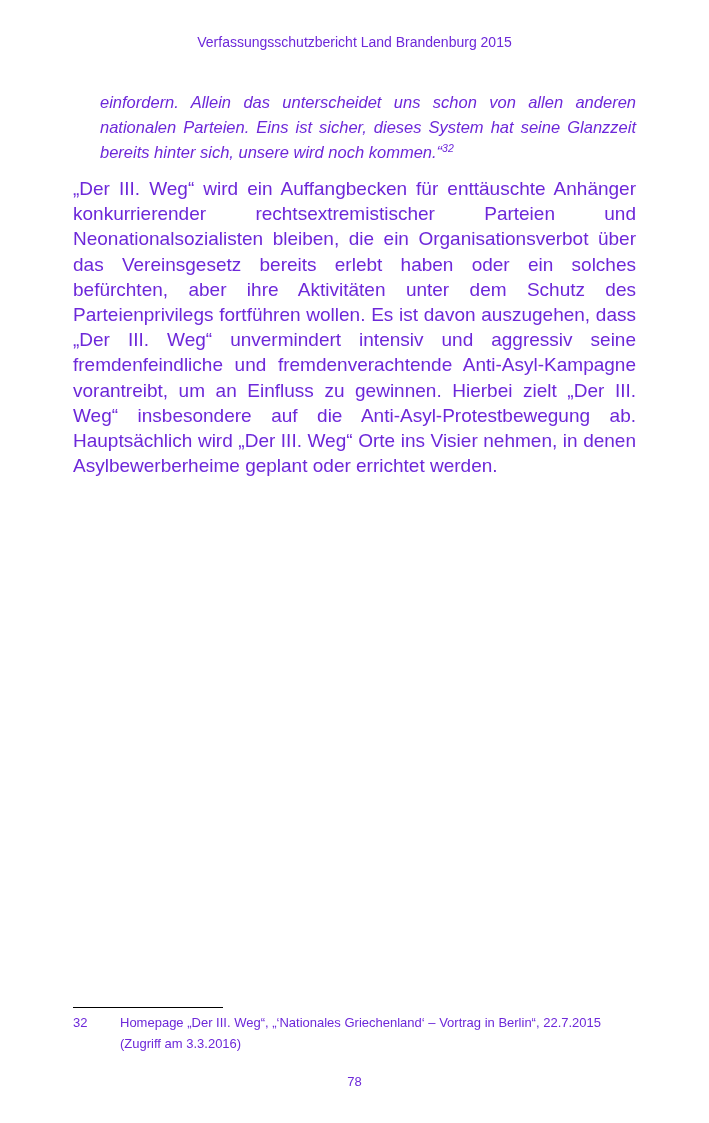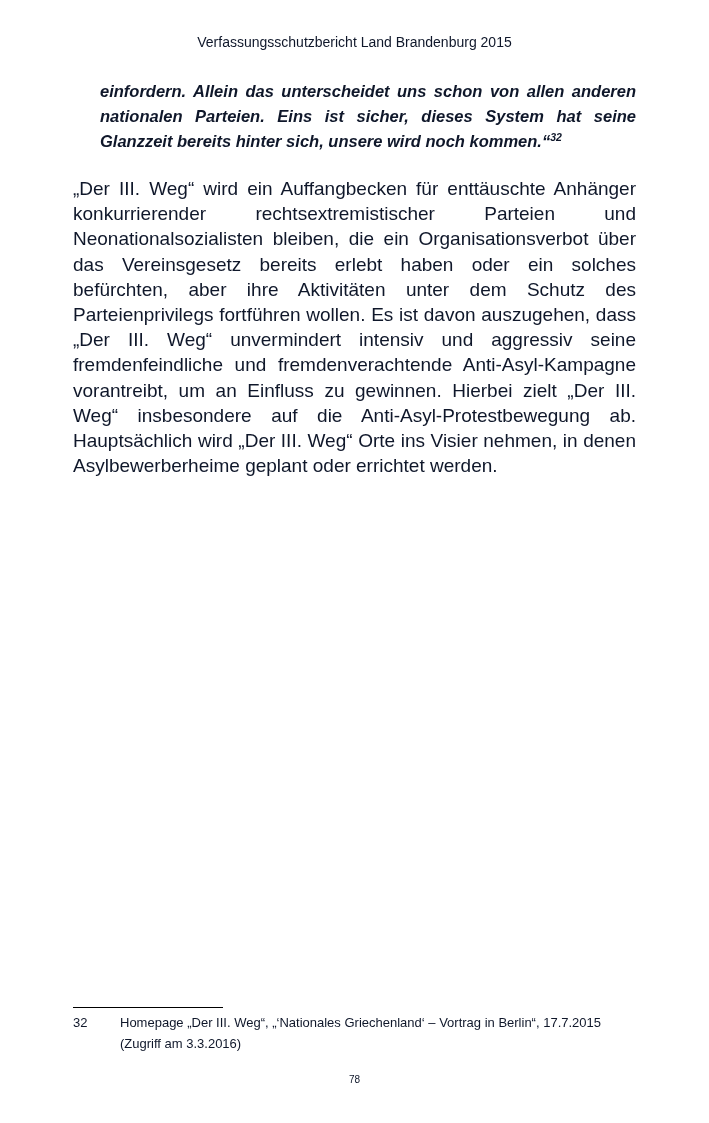--- a/index.html
+++ b/index.html
@@ -5,45 +5,44 @@
   html, body {
     margin: 0;
     padding: 0;
     background: #ffffff;
   }
   .page {
     position: relative;
     width: 709px;
     height: 1123px;
     background: #ffffff;
-    color: #0f172a;
+    color: #6d28d9;
     font-family: "Liberation Sans", sans-serif;
     overflow: hidden;
   }
   .running-header {
     position: absolute;
     top: 33px;
     left: 0;
     right: 0;
     text-align: center;
     font-size: 14px;
     line-height: 18px;
   }
   .quote {
     position: absolute;
-    top: 79px;
+    top: 90px;
     left: 100px;
     width: 536px;
     margin: 0;
     font-size: 16.5px;
     line-height: 25px;
     font-style: italic;
     text-align: justify;
     hyphens: auto;
-    font-weight: bold;
   }
   .fn-ref {
     font-size: 10.5px;
     font-style: italic;
     vertical-align: super;
     line-height: 0;
   }
   .body-par {
     position: absolute;
     top: 176px;
@@ -81,39 +80,39 @@
   }
   .fn-line {
     display: block;
   }
   .page-number {
     position: absolute;
     top: 1074px;
     left: 0;
     right: 0;
     text-align: center;
-    font-size: 10px;
+    font-size: 13px;
   }
 </style>
 </head>
 <body>
 
 <div class="page">
 
   <div class="running-header">Verfassungsschutzbericht Land Brandenburg 2015</div>
 
   <p class="quote" lang="de"><span>einfordern. Allein das unterscheidet uns schon von allen anderen nationalen Parteien. Eins ist sicher, dieses System hat seine Glanzzeit bereits hinter sich, unsere wird noch kommen.“</span><sup class="fn-ref">32</sup></p>
 
   <p class="body-par" lang="de">„Der III. Weg“ wird ein Auffangbecken für enttäuschte Anhänger konkurrierender rechtsextremistischer Parteien und Neonationalsozialisten bleiben, die ein Organisationsverbot über das Vereinsgesetz bereits erlebt haben oder ein solches befürchten, aber ihre Aktivitäten unter dem Schutz des Parteienprivilegs fortführen wollen. Es ist davon auszugehen, dass „Der III. Weg“ unvermindert intensiv und aggressiv seine fremdenfeindliche und fremdenverachtende Anti-Asyl-Kampagne vorantreibt, um an Einfluss zu gewinnen. Hierbei zielt „Der III. Weg“ insbesondere auf die Anti-Asyl-Protestbewegung ab. Hauptsächlich wird „Der III. Weg“ Orte ins Visier nehmen, in denen Asylbewerberheime geplant oder errichtet werden.</p>
 
   <div class="footnote-rule"></div>
 
   <div class="footnote">
     <span class="fn-num">32</span>
     <span class="fn-text">
-      <span class="fn-line">Homepage „Der III. Weg“, „‘Nationales Griechenland‘ – Vortrag in Berlin“, 17.7.2015</span>
+      <span class="fn-line">Homepage „Der III. Weg“, „‘Nationales Griechenland‘ – Vortrag in Berlin“, 22.7.2015</span>
       <span class="fn-line">(Zugriff am 3.3.2016)</span>
     </span>
   </div>
 
   <div class="page-number">78</div>
 
 </div>
 
 </body></html>

